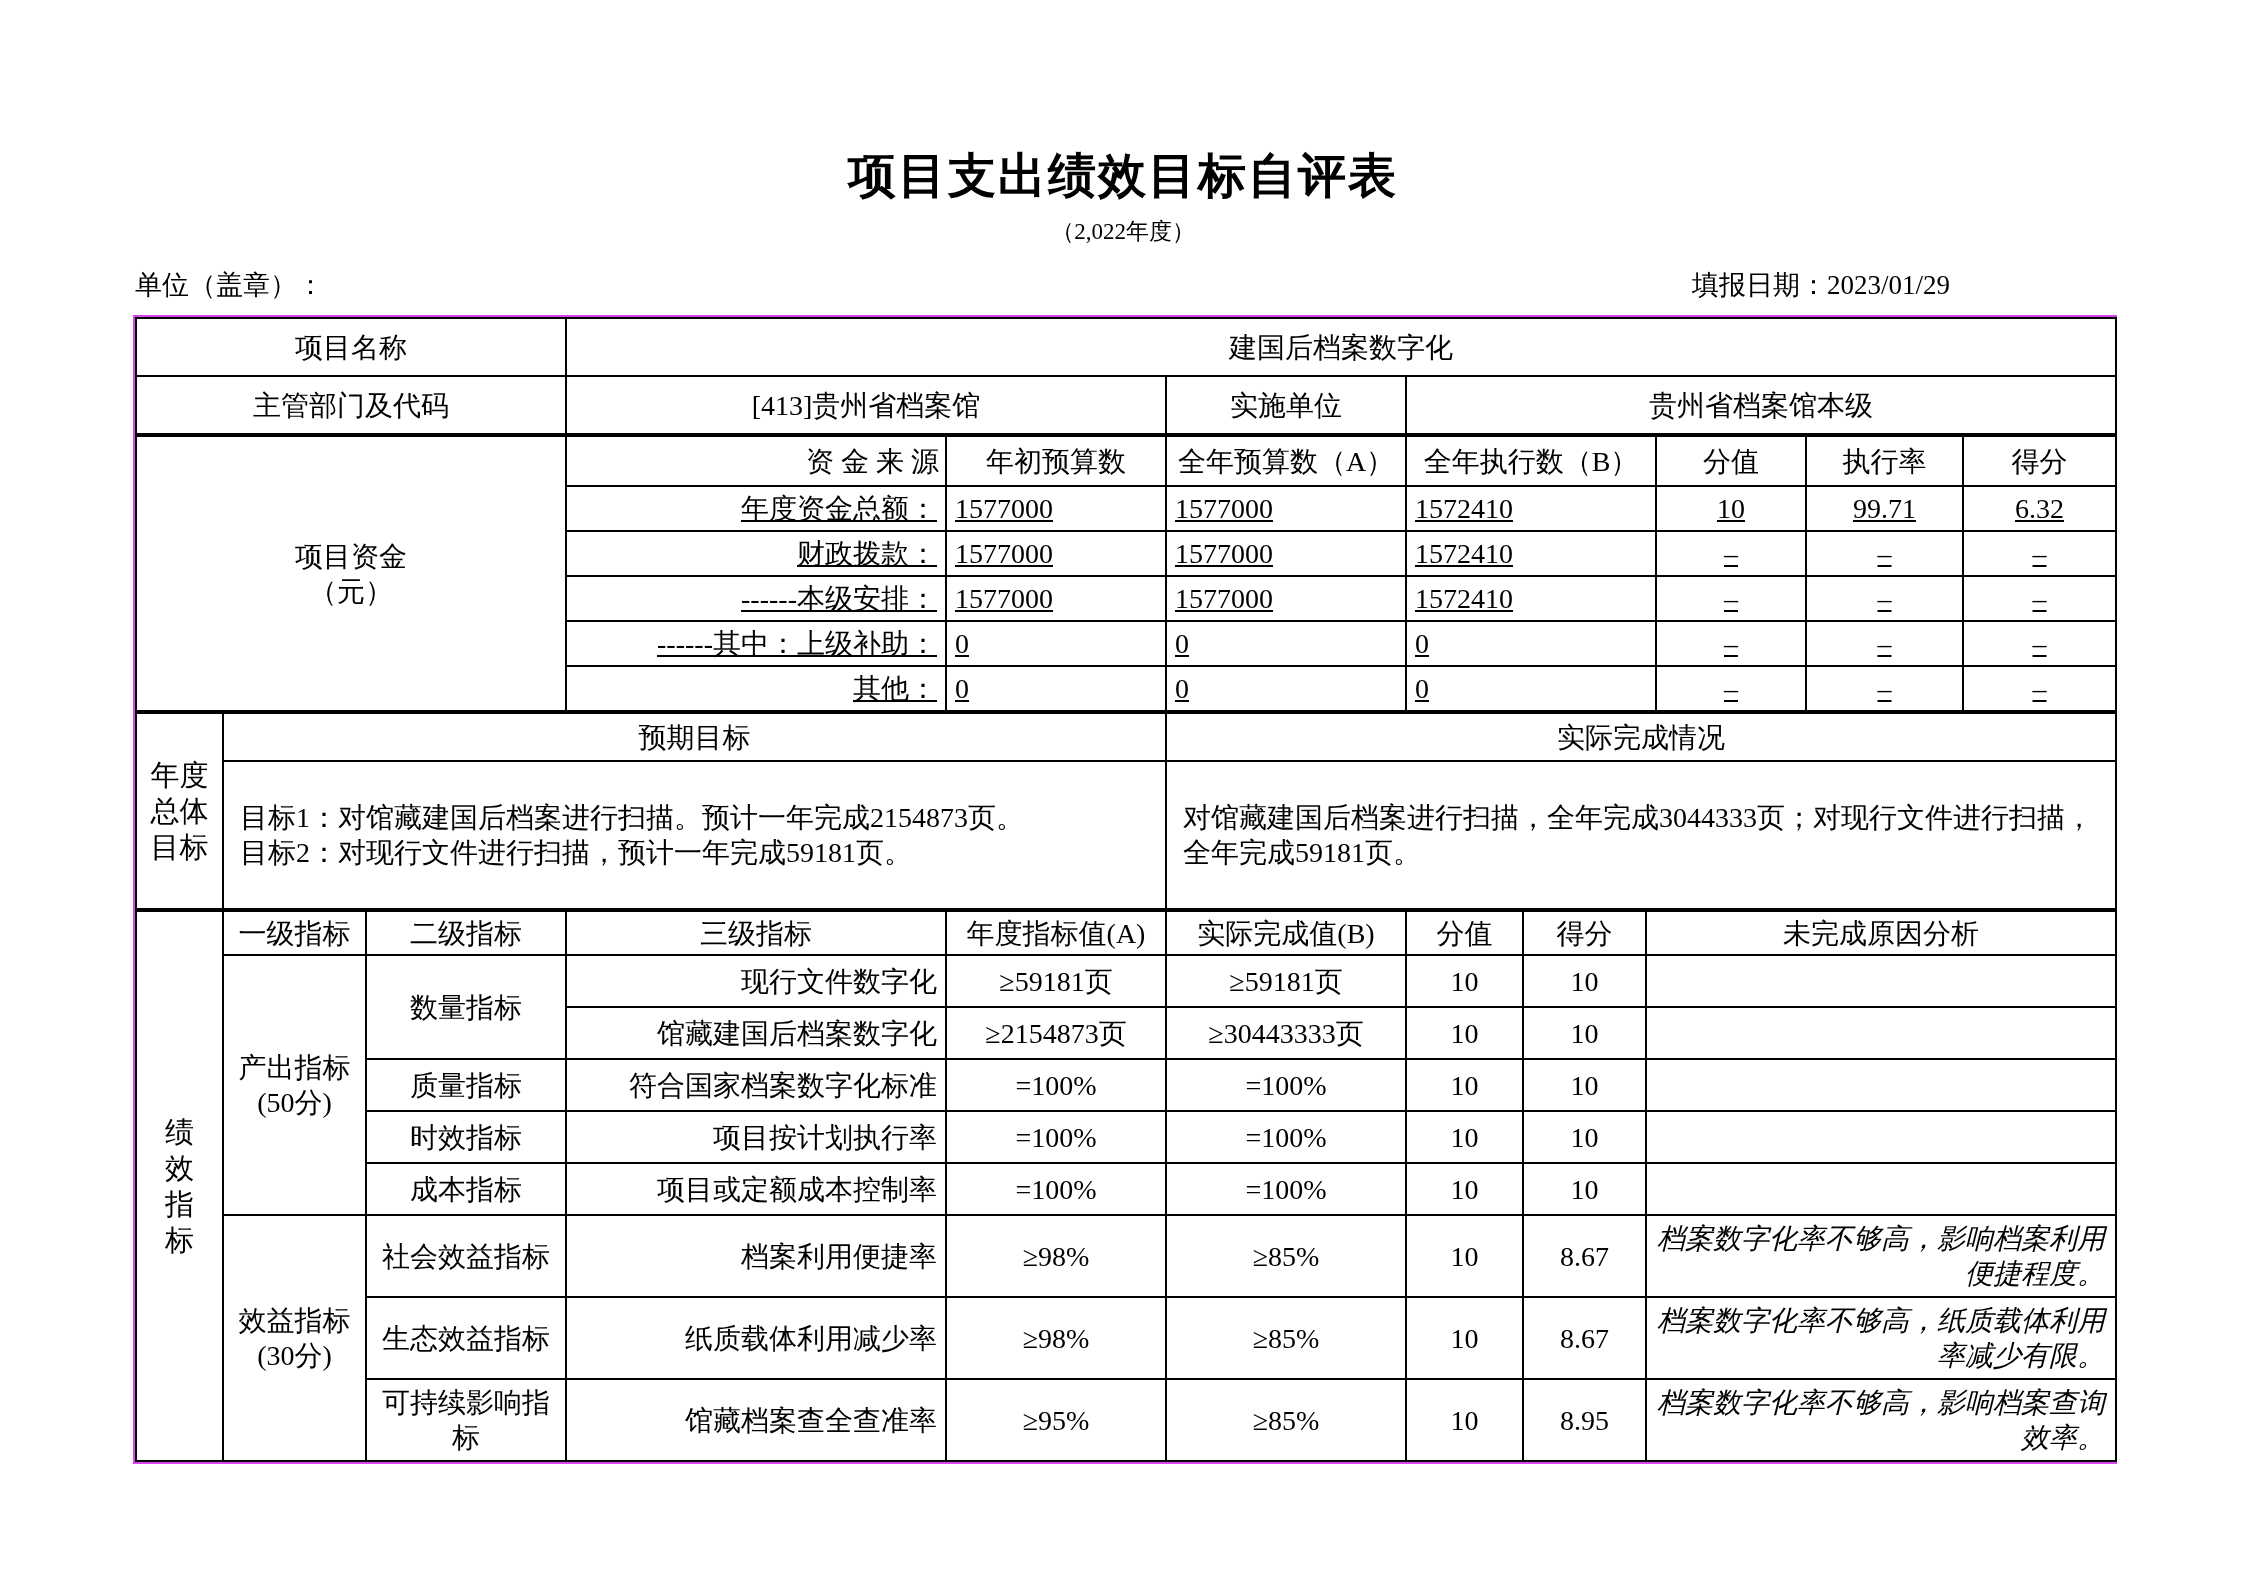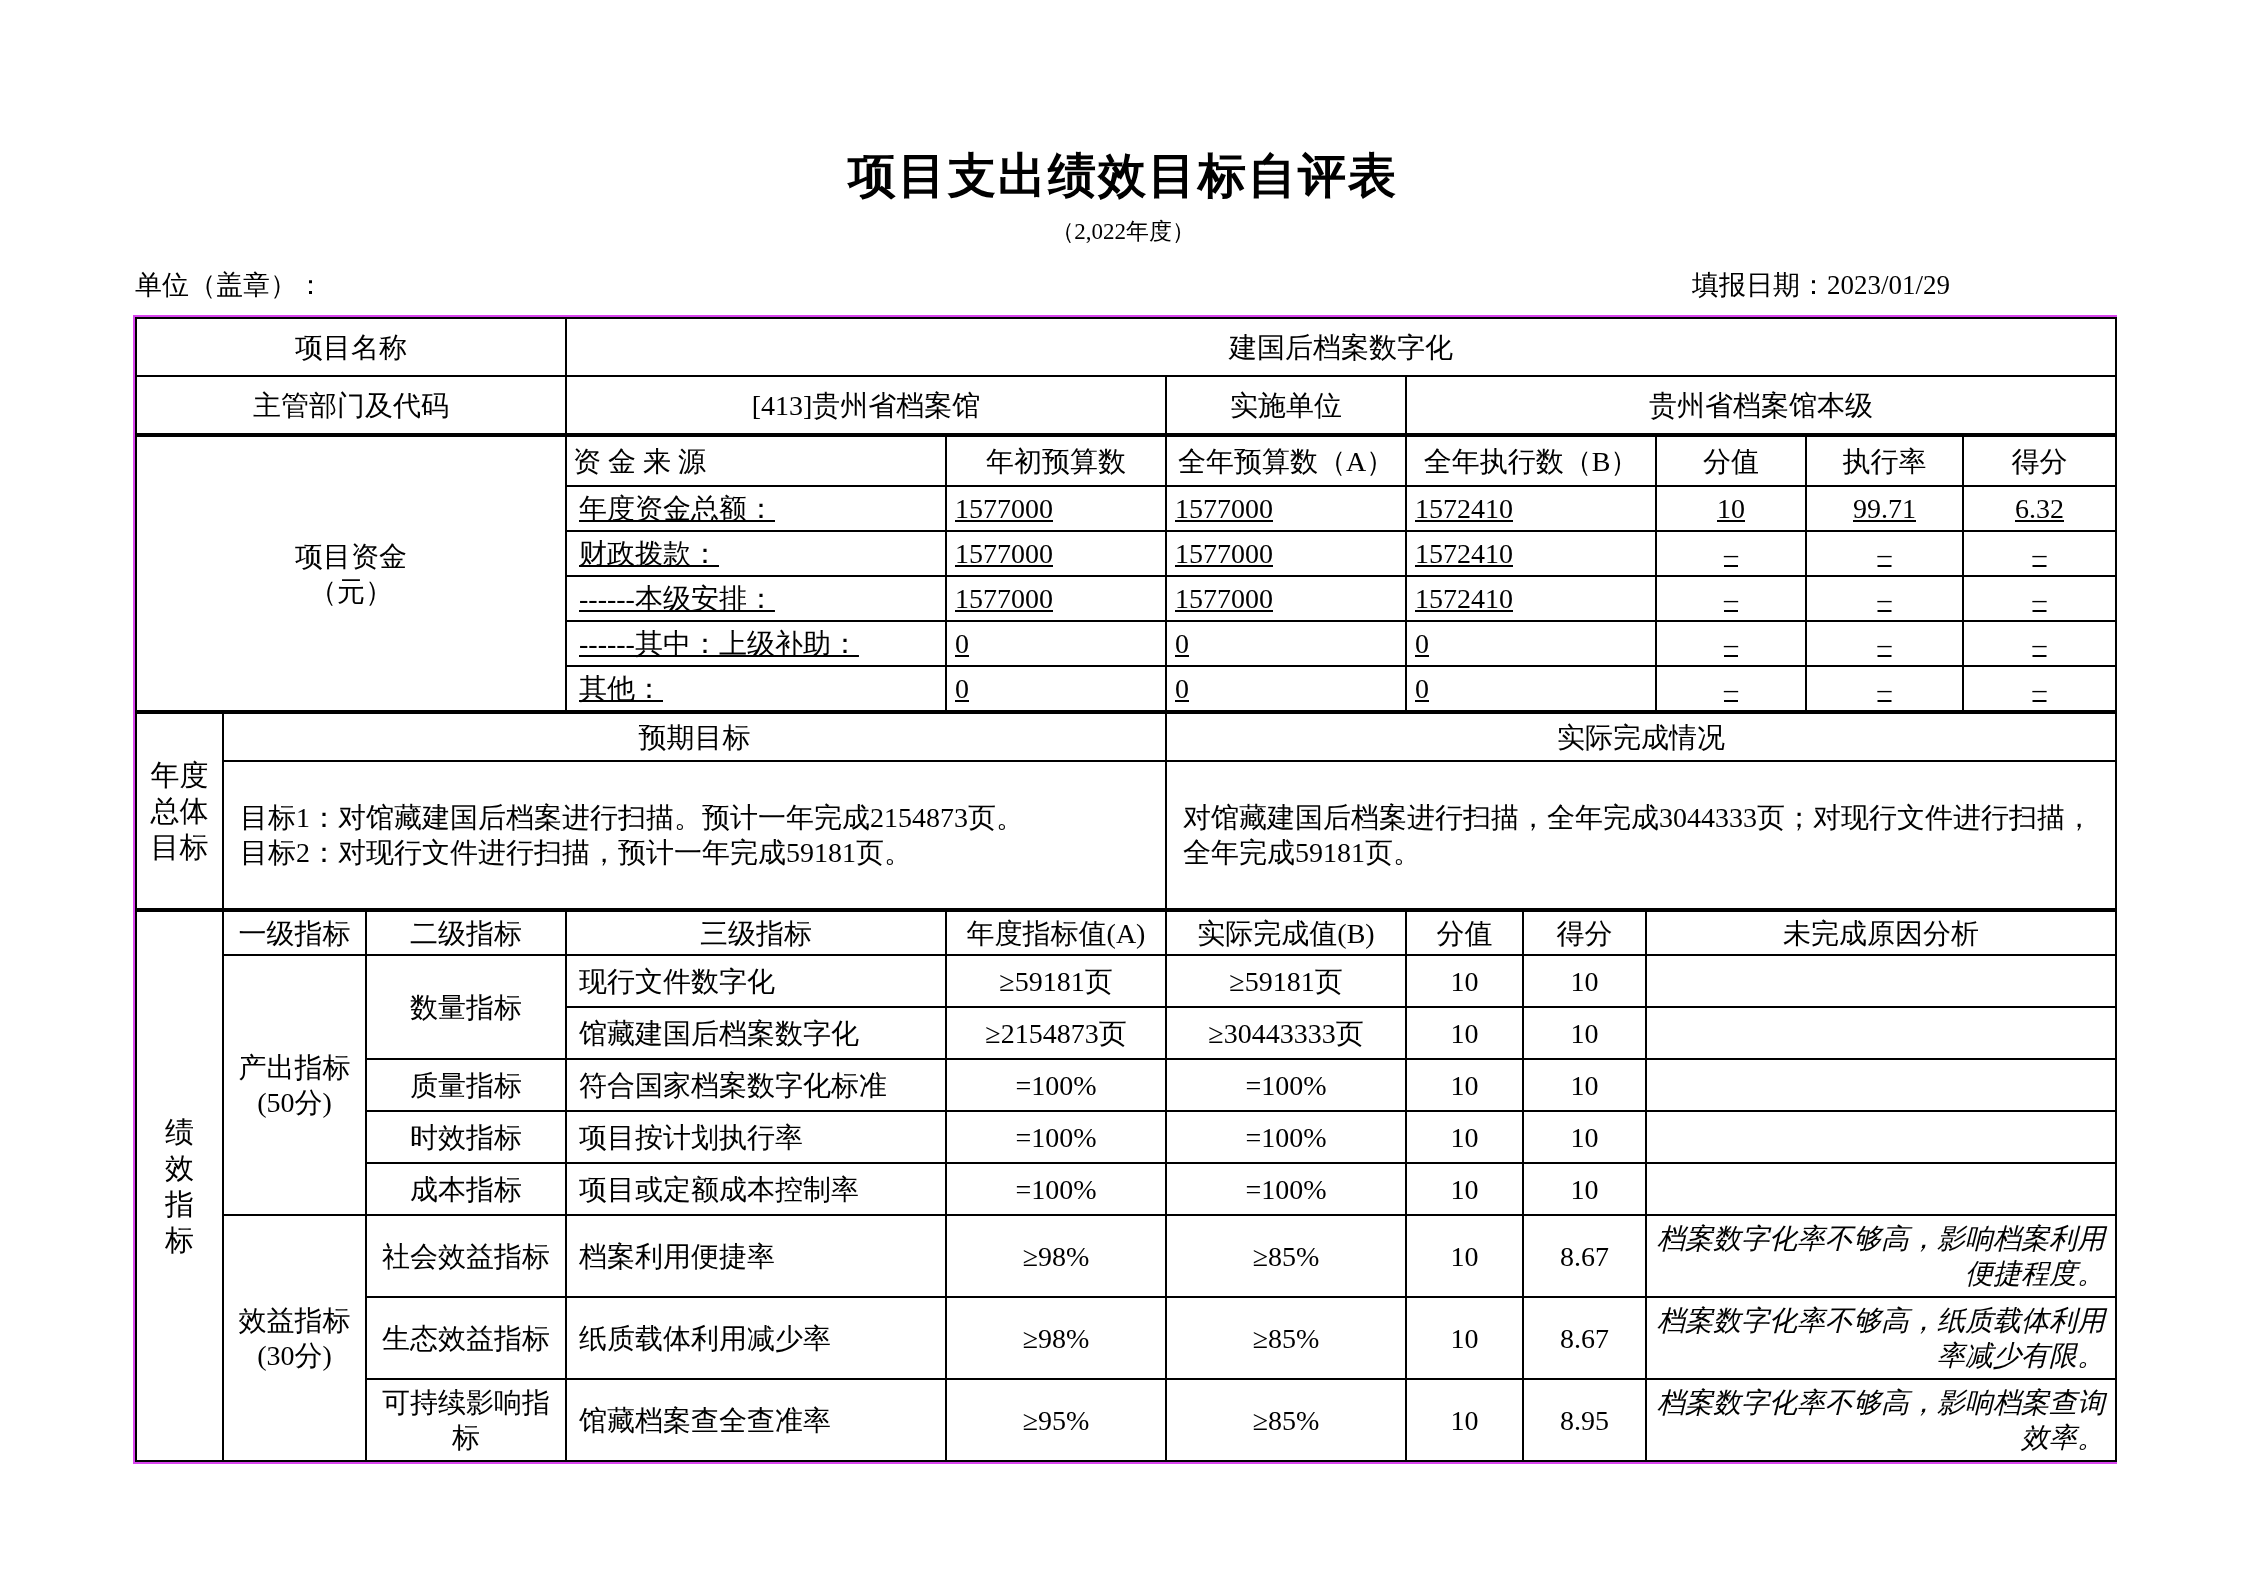--- a/index.html
+++ b/index.html
@@ -20,21 +20,21 @@
   }
   .table-wrap{
     width:1980px;margin-left:133px;border:2px solid #d946ef;
   }
   table{border-collapse:collapse;table-layout:fixed;width:1980px;}
   td{
     border:2px solid #000;font-size:28px;padding:0 8px;
     text-align:center;vertical-align:middle;overflow:hidden;
     line-height:1.25;
   }
-  .al{text-align:left;padding-left:12px;}
+  .al{text-align:right;padding-left:12px;}
   .ar{text-align:left;padding-right:10px;}
   .pre{white-space:pre-line;}
   .tA td{height:56px;}
   .tB .hrow td{height:48px;padding:0 6px;}
   .tB .drow td{height:43px;text-decoration:underline;}
   .tC .hrow td{height:46px;}
   .tC .drow td{height:130px;}
   .tD .hrow td{height:42px;padding:0 4px;}
   .tD .drow td{height:42px;}
   .tD .brow td{height:72px;}

